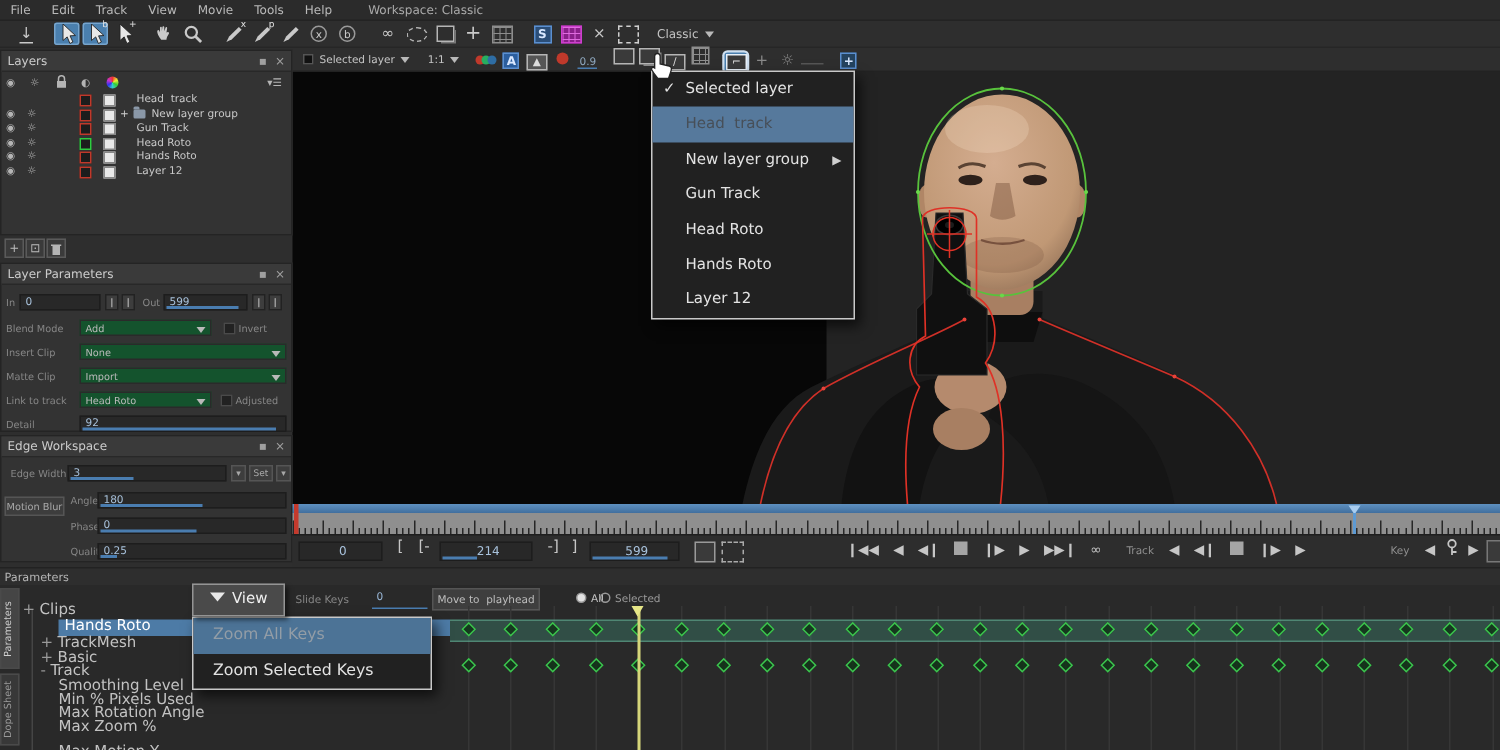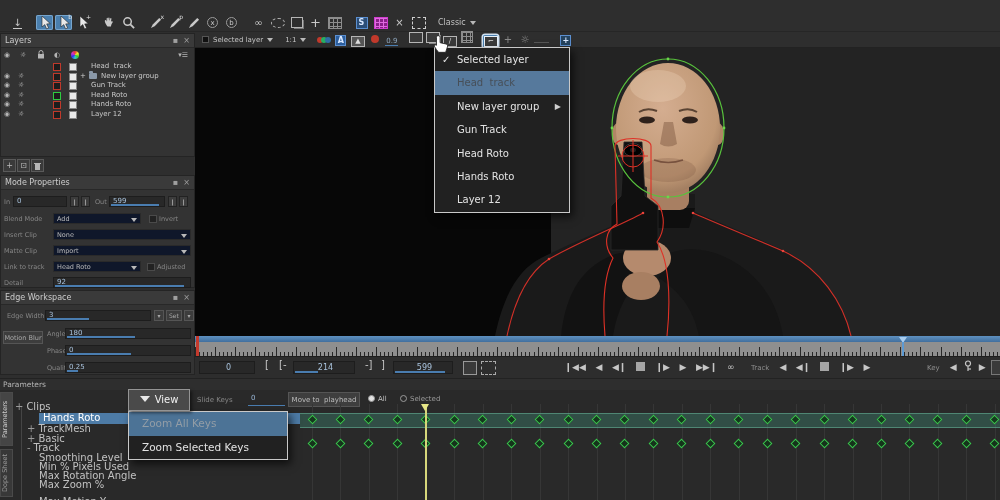--- a/index.html
+++ b/index.html
@@ -43,21 +43,21 @@
   .ti2.act{background:#4a7fae;box-shadow:0 0 0 1.5px #cfe0f0}
   .dim05{font-size:7px;color:#8fa8bf;border-bottom:1px solid #4a7db0;padding:0 1px}
 
   
   .panel{background:#333333;border:1px solid #242424;box-sizing:border-box}
   .ptitle{height:13px;background:#3a3a3a;border-bottom:1px solid #282828;font-size:8px;color:#cccccc;line-height:13px;padding:0 4px;position:relative}
   .pic{position:absolute;top:1px;font-size:8px;color:#9f9f9f;line-height:11px}
   .lbl{color:#868686;font-size:6.5px}
   .fld{position:absolute;background:#282828;border:1px solid #1d1d1d;color:#a8c2dc;font-size:7px;line-height:9px;padding-left:3px;box-sizing:border-box}
   .fld .ul{position:absolute;left:1px;bottom:0;height:2px;background:#4a7db0}
-  .sel{position:absolute;background:#0f172a;border:1px solid #2a2a2a;color:#b9b9b9;font-size:6.5px;line-height:10px;padding:0 3px;box-sizing:border-box}
+  .sel{position:absolute;background:#14532d;border:1px solid #2a2a2a;color:#b9b9b9;font-size:6.5px;line-height:10px;padding:0 3px;box-sizing:border-box}
   .sel .caret{position:absolute;right:3px;top:4px}
   .stepbtn{position:absolute;width:9px;height:11px;background:#3d3d3d;border:1px solid #222;color:#999;font-size:6px;text-align:center;line-height:10px;box-sizing:border-box}
   .minibtn{position:absolute;background:#3d3d3d;border:1px solid #555;color:#a8a8a8;font-size:6px;text-align:center;box-sizing:border-box}
   .chkbox{position:absolute;width:6px;height:6px;background:#222;border:1px solid #4a4a4a}
 
   
   .lrow{position:relative;height:9.6px}
   .lrow .cbox{position:absolute;top:1px;width:6px;height:6px;background:#1d1d1d;border:1.2px solid #c0392b}
   .lrow .cbox.green{border-color:#2ecc40}
   .lrow .wbox{position:absolute;top:1px;width:6px;height:6px;background:#e9e9e9;border:1px solid #888}
@@ -111,20 +111,21 @@
            box-shadow:2px 2px 3px rgba(0,0,0,.5);color:#f0f0f0;font-size:10px;line-height:20px;text-align:center;z-index:41;box-sizing:border-box}
   #viewbtn .vcaret{display:inline-block;width:0;height:0;border-left:5px solid transparent;border-right:5px solid transparent;border-top:6px solid #e8e8e8;margin-right:5px;vertical-align:1px}
 
   #mousecursor{position:absolute;left:432px;top:34px;z-index:60;pointer-events:none}
 </style>
 </head>
 <body>
 
 <div id="app">
 
+  <div class="abs" id="menubar"><span class="mbi">File</span><span class="mbi">Edit</span><span class="mbi">Track</span><span class="mbi">View</span><span class="mbi">Movie</span><span class="mbi">Tools</span><span class="mbi">Help</span><span class="mbi ws">Workspace: Classic</span></div>
 
   <div class="abs" id="toolbar1">
       <span class="ti">
         <span class="gl">↓</span>
         <i class="bar"></i>
       </span>
       <span class="ti act gap">
         <svg width="12" height="14" viewBox="0 0 12 14">
           <path d="M3 0 L3 11 L5.8 8.6 L7.6 13 L9.6 12 L7.7 7.9 L11.3 7.7 Z" fill="#e8e8e8" stroke="#222" stroke-width="0.6"></path>
         </svg>
@@ -376,21 +377,21 @@
     <span class="mi2" style="left:31px;top:1px">
         <svg width="7" height="8" viewBox="0 0 7 8">
           <rect x="1" y="2" width="5" height="6" fill="#b5b5b5"></rect>
           <rect x="0" y="1" width="7" height="1" fill="#b5b5b5"></rect>
         </svg>
       </span>
   </div>
 
   <div class="abs panel" style="left:0;top:175px;width:195px;height:113px">
     <div class="ptitle">
-      <span>Mode Properties</span>
+      <span>Layer Parameters</span>
       <span class="pic" style="right:16px">▪</span>
       <span class="pic" style="right:4px">×</span>
     </div>
     <div style="position:relative;height:98px">
       <span class="lbl abs" style="left:3px;top:8px">In</span>
       <span class="fld" style="left:12px;top:6px;width:54px;height:11px"><span>0</span></span>
       <span class="stepbtn" style="left:69px;top:6px">❙</span>
       <span class="stepbtn" style="left:80px;top:6px">❙</span>
       <span class="lbl abs" style="left:94px;top:8px">Out</span>
       <span class="fld" style="left:108px;top:6px;width:56px;height:11px"><span>599</span><span class="ul" style="width:88%"></span></span>
@@ -698,21 +699,21 @@
   </div>
 
   <div class="abs" id="bottompanel"></div>
 
   <div class="vtab on" style="top:392px;height:54px"><span>Parameters</span></div>
   <div class="vtab" style="top:449px;height:48px"><span>Dope Sheet</span></div>
 
   <span class="lbl abs" style="left:197px;top:396px;font-size:7px">Slide Keys</span>
   <span class="abs" style="left:248px;top:394px;width:34px;height:11px;border-bottom:1px solid #4a7db0;color:#9ab8d8;font-size:7px;padding-left:3px"><span>0</span></span>
   <span class="btn abs" style="left:288px;top:392px;width:72px;height:15px;line-height:14px;white-space:pre"><span>Move to  playhead</span></span>
-  <span class="abs" style="left:368px;top:395px;font-size:7px;color:#c2c2c2"><span class="radio on"></span><span>All</span></span>
+  <span class="abs" style="left:384px;top:395px;font-size:7px;color:#c2c2c2"><span class="radio on"></span><span>All</span></span>
   <span class="abs" style="left:400px;top:395px;font-size:7px;color:#9a9a9a"><span class="radio"></span><span>Selected</span></span>
 
   <div class="abs" id="tree" style="left:13px;top:398px;width:287px;height:102px;overflow:hidden">
       <div class="gridline" style="left: 8px; top: 8px; height: 94px; background: rgb(69, 69, 69);"></div>
       <div class="trow" style="top: 4px; left: 2px;"><span class="tg">+</span><span>Clips</span></div>
       <div class="trow selr" style="top: 14.5px; left: 26px; right: 0px; height: 11px; padding-left: 4px;"><span>Hands Roto</span></div>
       <div class="trow" style="top: 26px; left: 14px;"><span class="tg">+</span><span>TrackMesh</span></div>
       <div class="trow" style="top: 35.5px; left: 14px;"><span class="tg">+</span><span>Basic</span></div>
       <div class="trow" style="top: 45px; left: 14px;"><span class="tg">-</span><span>Track</span></div>
       <div class="trow" style="top: 54.5px; left: 26px;"><span>Smoothing Level</span></div>

